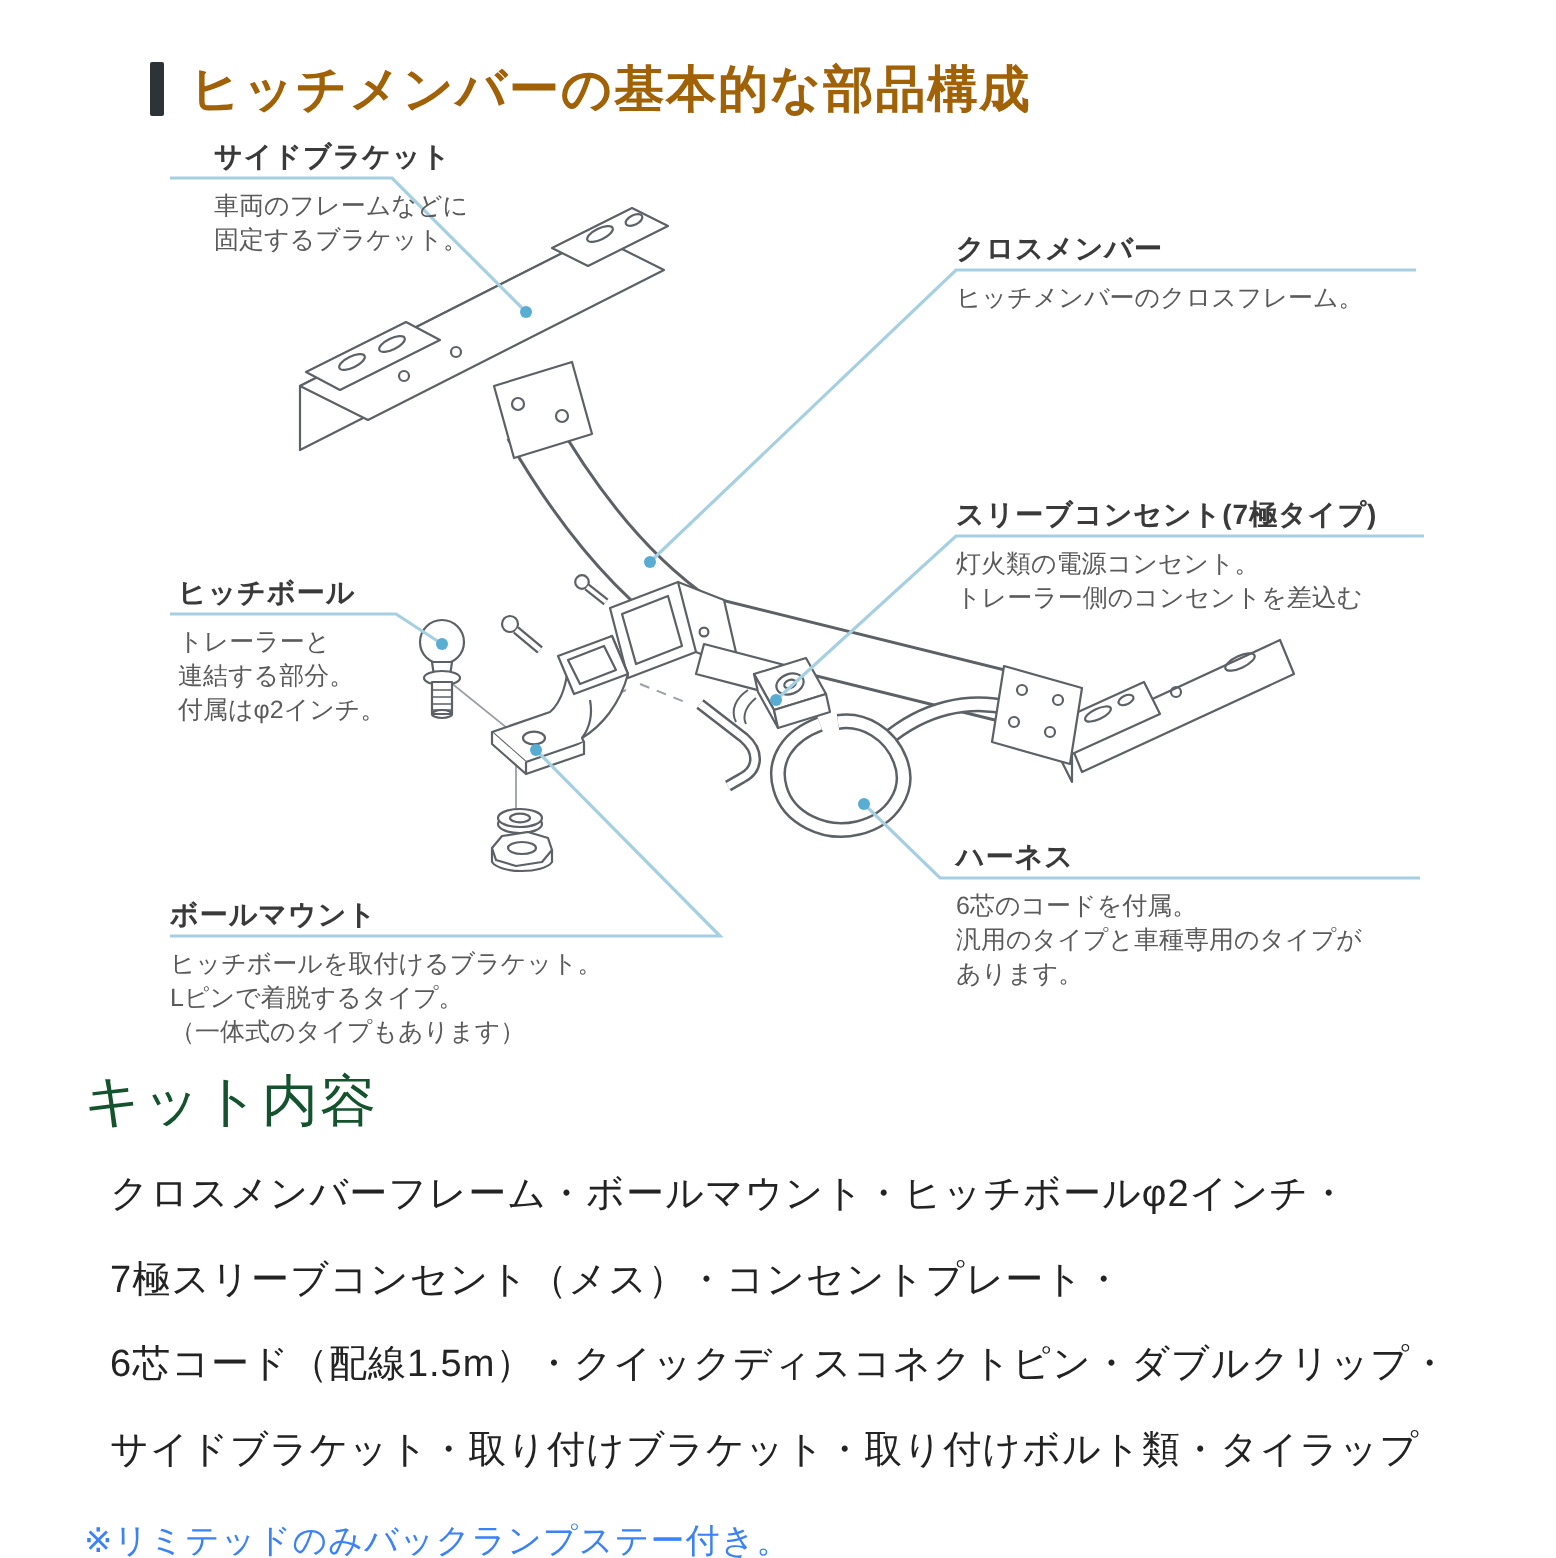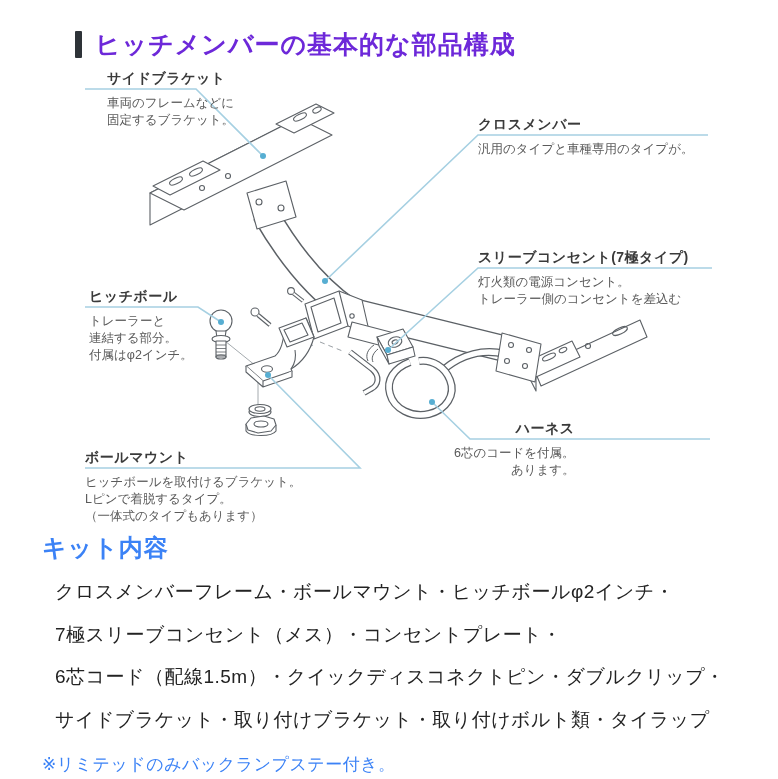--- a/index.html
+++ b/index.html
@@ -1,28 +1,28 @@
 <!DOCTYPE html>
 <html><head>
 <meta charset="utf-8">
 <style>
   html,body{margin:0;padding:0;background:#ffffff;}
   body{width:778px;height:779px;position:relative;overflow:hidden;
        font-family:"Liberation Sans","DejaVu Sans",sans-serif;color:#333;}
   
   .title-row{position:absolute;left:75px;top:28px;display:flex;align-items:center;}
   .accent-bar{width:7px;height:27px;background:#2e3338;border-radius:1px;margin-right:13px;}
-  .page-title{font-size:25px;font-weight:bold;color:#6d28d9;letter-spacing:1px;margin:0;}
+  .page-title{font-size:25px;font-weight:bold;color:#a16207;letter-spacing:1px;margin:0;}
   
   .lbl{position:absolute;}
   .lbl .nm{font-size:14px;font-weight:bold;color:#3a3a3a;letter-spacing:.5px;white-space:nowrap;}
   .lbl .ds{font-size:12.5px;color:#5a5a5a;line-height:17px;margin-top:7px;white-space:nowrap;}
   
   .kit{position:absolute;left:42px;top:532px;width:710px;}
-  .kit h2{font-size:24px;font-weight:bold;color:#3b82f6;margin:0 0 11px 0;letter-spacing:1px;}
+  .kit h2{font-size:28px;font-weight:normal;color:#14532d;margin:0 0 11px 0;letter-spacing:1px;}
   .kit p.line{font-size:19px;color:#232323;margin:13px;line-height:29.5px;letter-spacing:.5px;}
   .kit .notes{margin-top:17px;}
   .kit p.note{font-size:17px;color:#3b82f6;margin:0;line-height:28px;letter-spacing:.5px;}
   svg{position:absolute;left:0;top:0;}
 </style>
 </head>
 <body>
 
 <svg width="778" height="779" viewBox="0 0 778 779">
   <g stroke="#5c6166" stroke-width="1.1" fill="none" stroke-linejoin="round">
@@ -165,21 +165,21 @@
   <div class="nm">サイドブラケット</div>
   <div class="ds">
     <div>車両のフレームなどに</div>
     <div>固定するブラケット。</div>
   </div>
 </div>
 
 <div class="lbl" style="left:478px;top:116px;">
   <div class="nm">クロスメンバー</div>
   <div class="ds">
-    <div>汎用のタイプと車種専用のタイプが。</div>
+    <div>ヒッチメンバーのクロスフレーム。</div>
   </div>
 </div>
 
 <div class="lbl" style="left:478px;top:249px;">
   <div class="nm">スリーブコンセント(7極タイプ)</div>
   <div class="ds">
     <div>灯火類の電源コンセント。</div>
     <div>トレーラー側のコンセントを差込む</div>
   </div>
 </div>
@@ -195,24 +195,25 @@
 
 <div class="lbl" style="left:85px;top:449px;">
   <div class="nm">ボールマウント</div>
   <div class="ds">
     <div>ヒッチボールを取付けるブラケット。</div>
     <div>Lピンで着脱するタイプ。</div>
     <div>（一体式のタイプもあります）</div>
   </div>
 </div>
 
-<div class="lbl" style="left:454px;top:420px;text-align:right;">
+<div class="lbl" style="left:478px;top:420px;">
   <div class="nm">ハーネス</div>
   <div class="ds">
     <div>6芯のコードを付属。</div>
+    <div>汎用のタイプと車種専用のタイプが</div>
     <div>あります。</div>
   </div>
 </div>
 
 <div class="kit">
   <h2>キット内容</h2>
   <p class="line">クロスメンバーフレーム・ボールマウント・ヒッチボールφ2インチ・</p>
   <p class="line">7極スリーブコンセント（メス）・コンセントプレート・</p>
   <p class="line">6芯コード（配線1.5m）・クイックディスコネクトピン・ダブルクリップ・</p>
   <p class="line">サイドブラケット・取り付けブラケット・取り付けボルト類・タイラップ</p>

